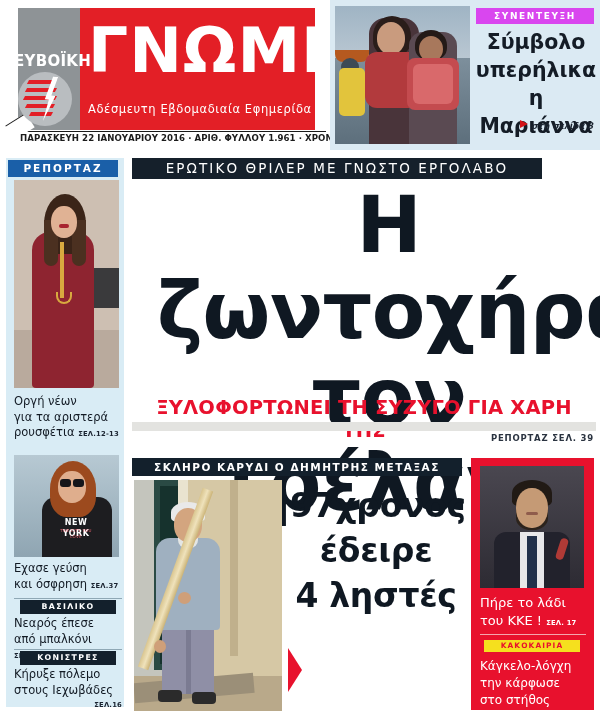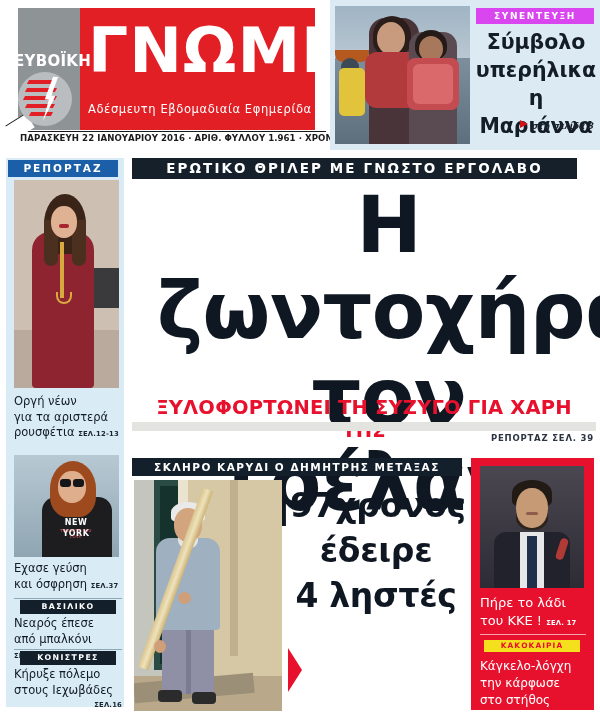--- a/index.html
+++ b/index.html
@@ -348,25 +348,25 @@
     width: 108px;
     font-size: 11.5px;
     color: #121a24;
     line-height: 15.5px;
   }
 
   
   .kicker-bar {
     position: absolute;
     left: 132px; top: 158px;
-    width: 445px; height: 21px;
+    width: 410px; height: 21px;
     background: #15202b;
     color: #ffffff;
     font-size: 13.5px;
-    font-weight: bold;
+    font-weight: normal;
     letter-spacing: 2.1px;
     text-align: center;
     line-height: 21px;
   }
   .main-head {
     position: absolute;
     left: 132px; top: 182px;
     width: 464px;
     color: #0f1822;
     font-weight: bold;

